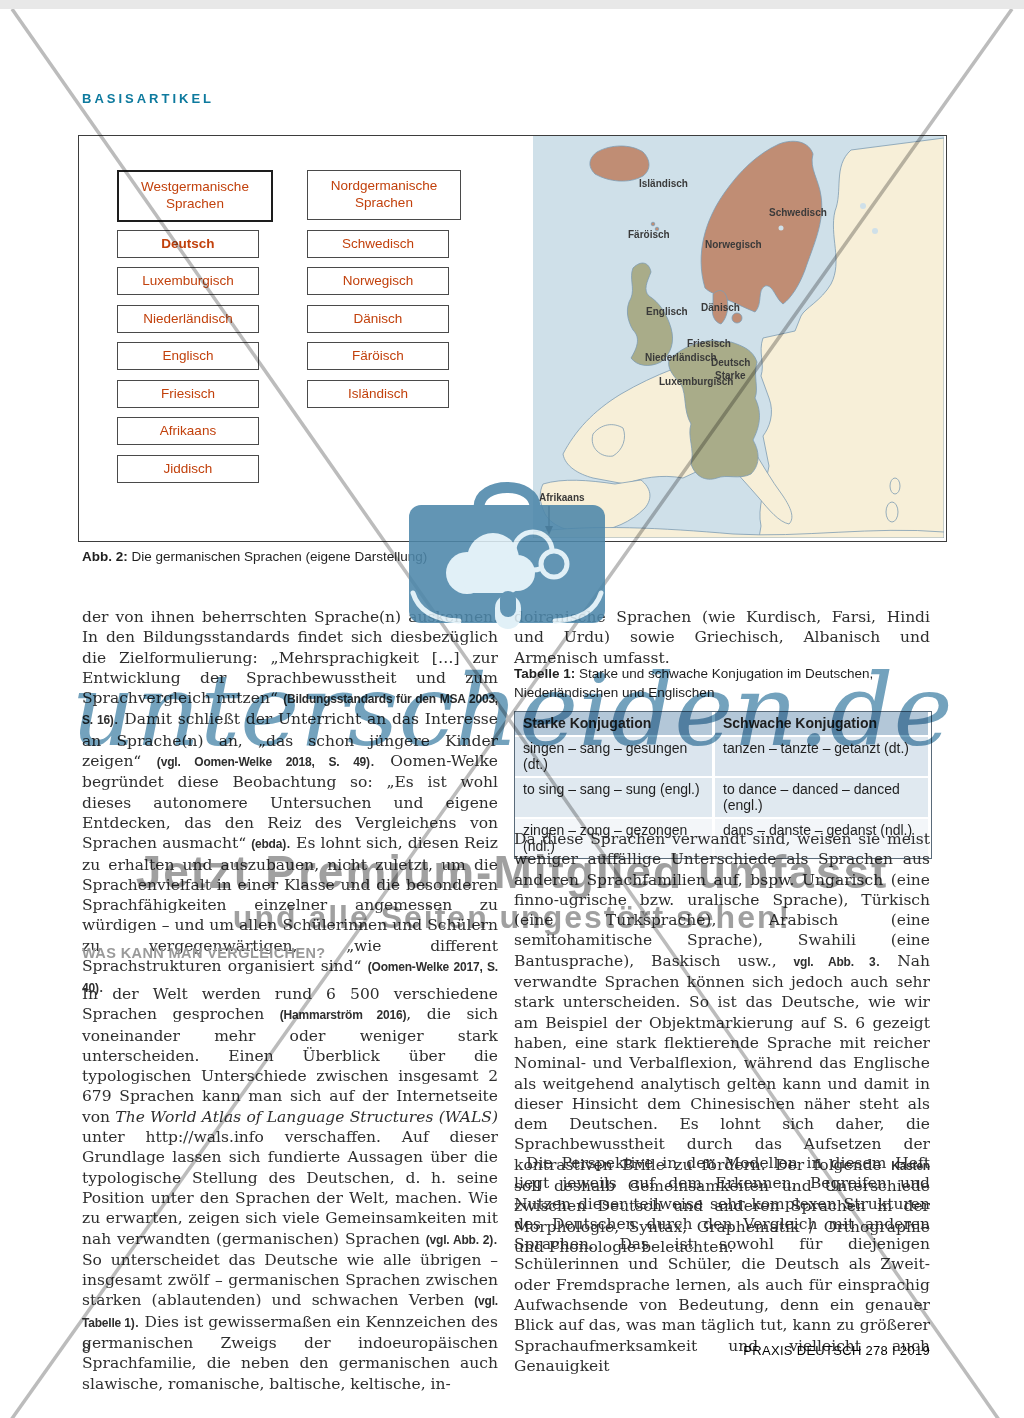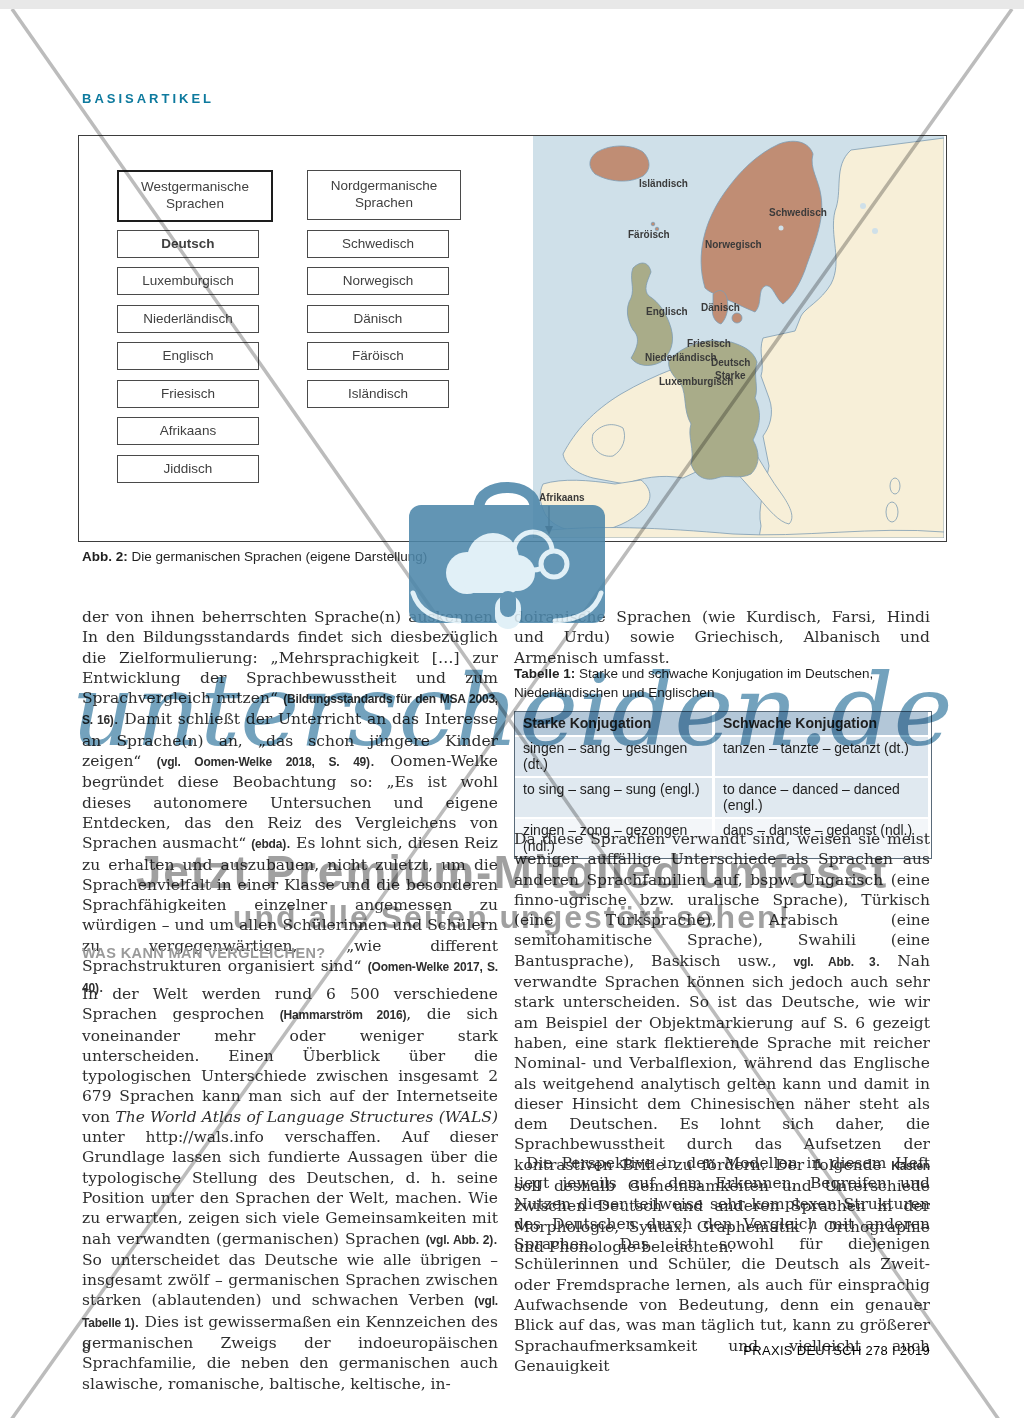--- a/index.html
+++ b/index.html
@@ -6,21 +6,21 @@
   .page { position:relative; width:1024px; height:1418px; background:#ffffff; overflow:hidden;
           font-family:"Liberation Sans", sans-serif; margin:9px auto; }
 
   
   .kicker { position:absolute; left:82px; top:82px; font-size:13px; font-weight:bold;
             letter-spacing:3px; color:#0e7a9e; }
 
   
   .figure { position:absolute; left:78px; top:126px; width:867px; height:405px;
             border:1.5px solid #3d3d3d; background:#fff; }
-  .lang-box { position:absolute; border:1.2px solid #4a4a4a; background:#fff; color:#404040;
+  .lang-box { position:absolute; border:1.2px solid #4a4a4a; background:#fff; color:#c2410c;
               display:flex; align-items:center; justify-content:center; text-align:center;
               font-size:13.5px; line-height:1.25; }
   .col1 { left:38px;  width:140px; }
   .col2 { left:228px; width:140px; }
   .box-title { top:34px; height:48px; padding:0 6px; }
   .west-title { border:2.5px solid #1d1d1d; }
   .bold { font-weight:bold; }
 
   
   .map { position:absolute; left:454px; top:0; width:411px; height:402px; overflow:hidden; }

